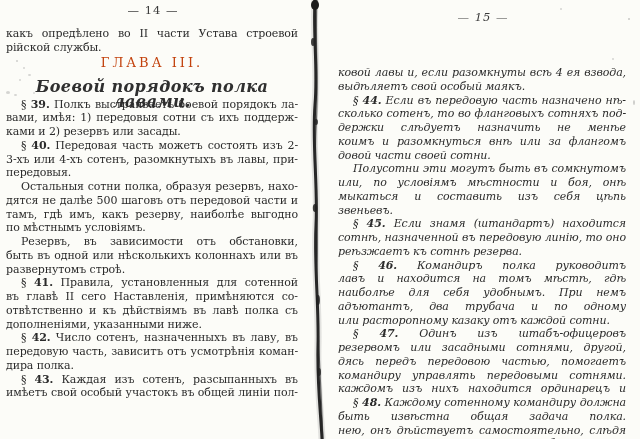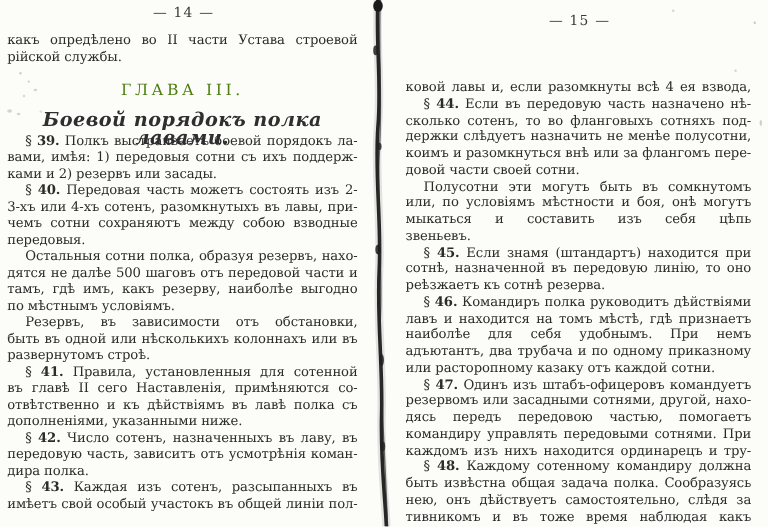--- a/index.html
+++ b/index.html
@@ -4,41 +4,41 @@
 <style>
   html,body{margin:0;padding:0;background:#ffffff;}
   .book{
     position:relative;width:640px;height:439px;overflow:hidden;
     background:#fcfcf8;
     font-family:"DejaVu Serif", serif;
     color:#2b2b2b;
   }
   .page{position:absolute;top:0;height:354px;}
   .page-left{left:0;width:306px;}
-  .page-right{left:326px;width:314px;}
+  .page-right{left:326px;width:314px;font-style:italic;}
   .page-header{
     position:absolute;width:100%;text-align:center;
     font-size:11.5px;letter-spacing:1px;color:#3a3a3a;
   }
   .page-left .page-header{top:3px;}
   .page-right .page-header{top:10px;}
   .page-body{position:absolute;}
   .page-left .page-body{top:27px;left:6px;width:292px;}
   .page-right .page-body{top:34px;left:12px;width:288px;margin-top:32px;}
   .line{
     font-size:11px;line-height:13.75px;height:13.75px;overflow:hidden;
     text-align:justify;letter-spacing:-0.1px;white-space:normal;
   }
   .line::after{content:"";display:inline-block;width:100%;height:0;}
   .line.noj::after{content:none;}
   .ind{text-indent:15px;}
   .secnum{font-weight:bold;}
   .chapter{
     font-size:13px;line-height:15px;height:15px;text-align:center;
-    letter-spacing:3px;margin-top:13px;color:#4d7c0f;
+    letter-spacing:3px;color:#c2410c;
   }
   .subtitle{
     font-size:16px;line-height:15px;height:15px;text-align:center;
     font-weight:bold;font-style:italic;letter-spacing:0.4px;
     margin:9px 0 4px;color:#2f2f2f;
   }
   .gutter{position:absolute;left:304px;top:0;width:24px;height:439px;}
   .speck{position:absolute;border-radius:50%;background:#777;}
 </style>
 </head>
@@ -51,21 +51,20 @@
     <div class="page-body" id="left-body">
         <div class="line">какъ опредѣлено во II части Устава строевой кавале-</div>
         <div class="line noj">рійской службы.</div>
         <div class="chapter">ГЛАВА III.</div>
         <div class="subtitle">Боевой порядокъ полка лавами.</div>
         <div class="line ind">§ <span class="secnum">39.</span> Полкъ выстраиваетъ боевой порядокъ ла-</div>
         <div class="line">вами, имѣя: 1) передовыя сотни съ ихъ поддерж-</div>
         <div class="line noj">ками и 2) резервъ или засады.</div>
         <div class="line ind">§ <span class="secnum">40.</span> Передовая часть можетъ состоять изъ 2-хъ,</div>
         <div class="line">3-хъ или 4-хъ сотенъ, разомкнутыхъ въ лавы, при-</div>
-        <div class="line">чемъ сотни сохраняютъ между собою взводные</div>
         <div class="line noj">передовыя.</div>
         <div class="line ind">Остальныя сотни полка, образуя резервъ, нахо-</div>
         <div class="line">дятся не далѣе 500 шаговъ отъ передовой части и</div>
         <div class="line">тамъ, гдѣ имъ, какъ резерву, наиболѣе выгодно быть</div>
         <div class="line noj">по мѣстнымъ условіямъ.</div>
         <div class="line ind">Резервъ, въ зависимости отъ обстановки, можетъ</div>
         <div class="line">быть въ одной или нѣсколькихъ колоннахъ или въ</div>
         <div class="line noj">развернутомъ строѣ.</div>
         <div class="line ind">§ <span class="secnum">41.</span> Правила, установленныя для сотенной лавы</div>
         <div class="line">въ главѣ II сего Наставленія, примѣняются со-</div>
@@ -88,20 +87,21 @@
     <ellipse cx="12" cy="122" rx="2" ry="3" fill="#222" opacity="0.8"></ellipse>
     <ellipse cx="11" cy="208" rx="2.2" ry="4" fill="#1f1f1f" opacity="0.85"></ellipse>
     <ellipse cx="14" cy="300" rx="2" ry="5" fill="#1f1f1f" opacity="0.8"></ellipse>
     <ellipse cx="15" cy="372" rx="2" ry="4" fill="#222" opacity="0.8"></ellipse>
   </svg>
 
   <div class="page page-right">
     <div class="page-header">— 15 —</div>
     <div class="page-body" id="right-body">
         <div class="line">ковой лавы и, если разомкнуты всѣ 4 ея взвода,</div>
+        <div class="line noj">выдѣляетъ свой особый маякъ.</div>
         <div class="line ind">§ <span class="secnum">44.</span> Если въ передовую часть назначено нѣ-</div>
         <div class="line">сколько сотенъ, то во фланговыхъ сотняхъ под-</div>
         <div class="line">держки слѣдуетъ назначить не менѣе полусотни,</div>
         <div class="line">коимъ и разомкнуться внѣ или за флангомъ пере-</div>
         <div class="line noj">довой части своей сотни.</div>
         <div class="line ind">Полусотни эти могутъ быть въ сомкнутомъ строѣ</div>
         <div class="line">или, по условіямъ мѣстности и боя, онѣ могутъ раз-</div>
         <div class="line">мыкаться и составить изъ себя цѣпь разсыпанныхъ</div>
         <div class="line noj">звеньевъ.</div>
         <div class="line ind">§ <span class="secnum">45.</span> Если знамя (штандартъ) находится при</div>

